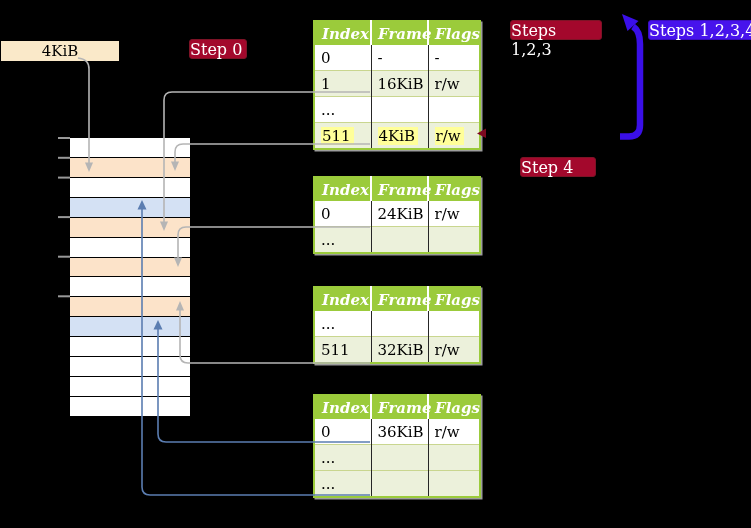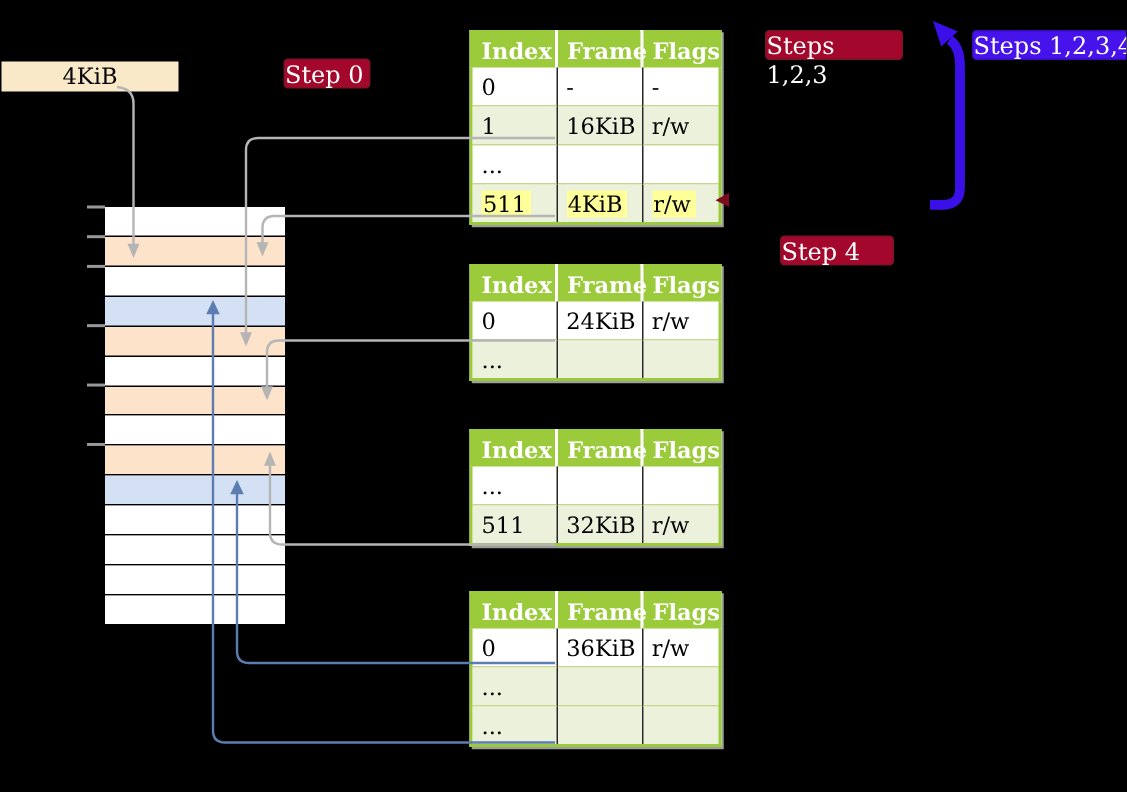--- a/index.html
+++ b/index.html
@@ -31,22 +31,22 @@
   .mem-row:last-child{border-bottom:none;}
   
   .pt{
     position:absolute;left:313px;border-collapse:collapse;table-layout:fixed;
     width:166px;background:#fff;border:2px solid #9BCB3B;
     box-shadow:1.5px 1.5px 0 rgba(185,185,185,.85);
     font-size:15px;color:#000;
   }
   .pt col.c1{width:57px}.pt col.c2{width:57px}.pt col.c3{width:52px}
   .pt th{
-    background:#9BCB3B;color:#fff;font-weight:bold;text-align:left;
-    height:23px;padding:0 0 0 6px;border-right:2px solid #fff;font-size:15px;
+    background:#9BCB3B;color:#fff;font-weight:bold;text-align:center;
+    height:23px;padding:0 0 0 6px;border-right:2px solid #fff;font-size:15px;font-style:italic;
   }
   .pt th:last-child{border-right:none;}
   .pt td{
     height:25px;padding:0 0 0 6px;border-right:1px solid #262626;
     overflow:hidden;white-space:nowrap;
   }
   .pt td:last-child{border-right:none;}
   .pt tbody tr + tr td{border-top:1px solid #C9D68F;}
   .pt tbody tr.alt{background:#ECF1DB;}
   #table-1{top:20px;}

